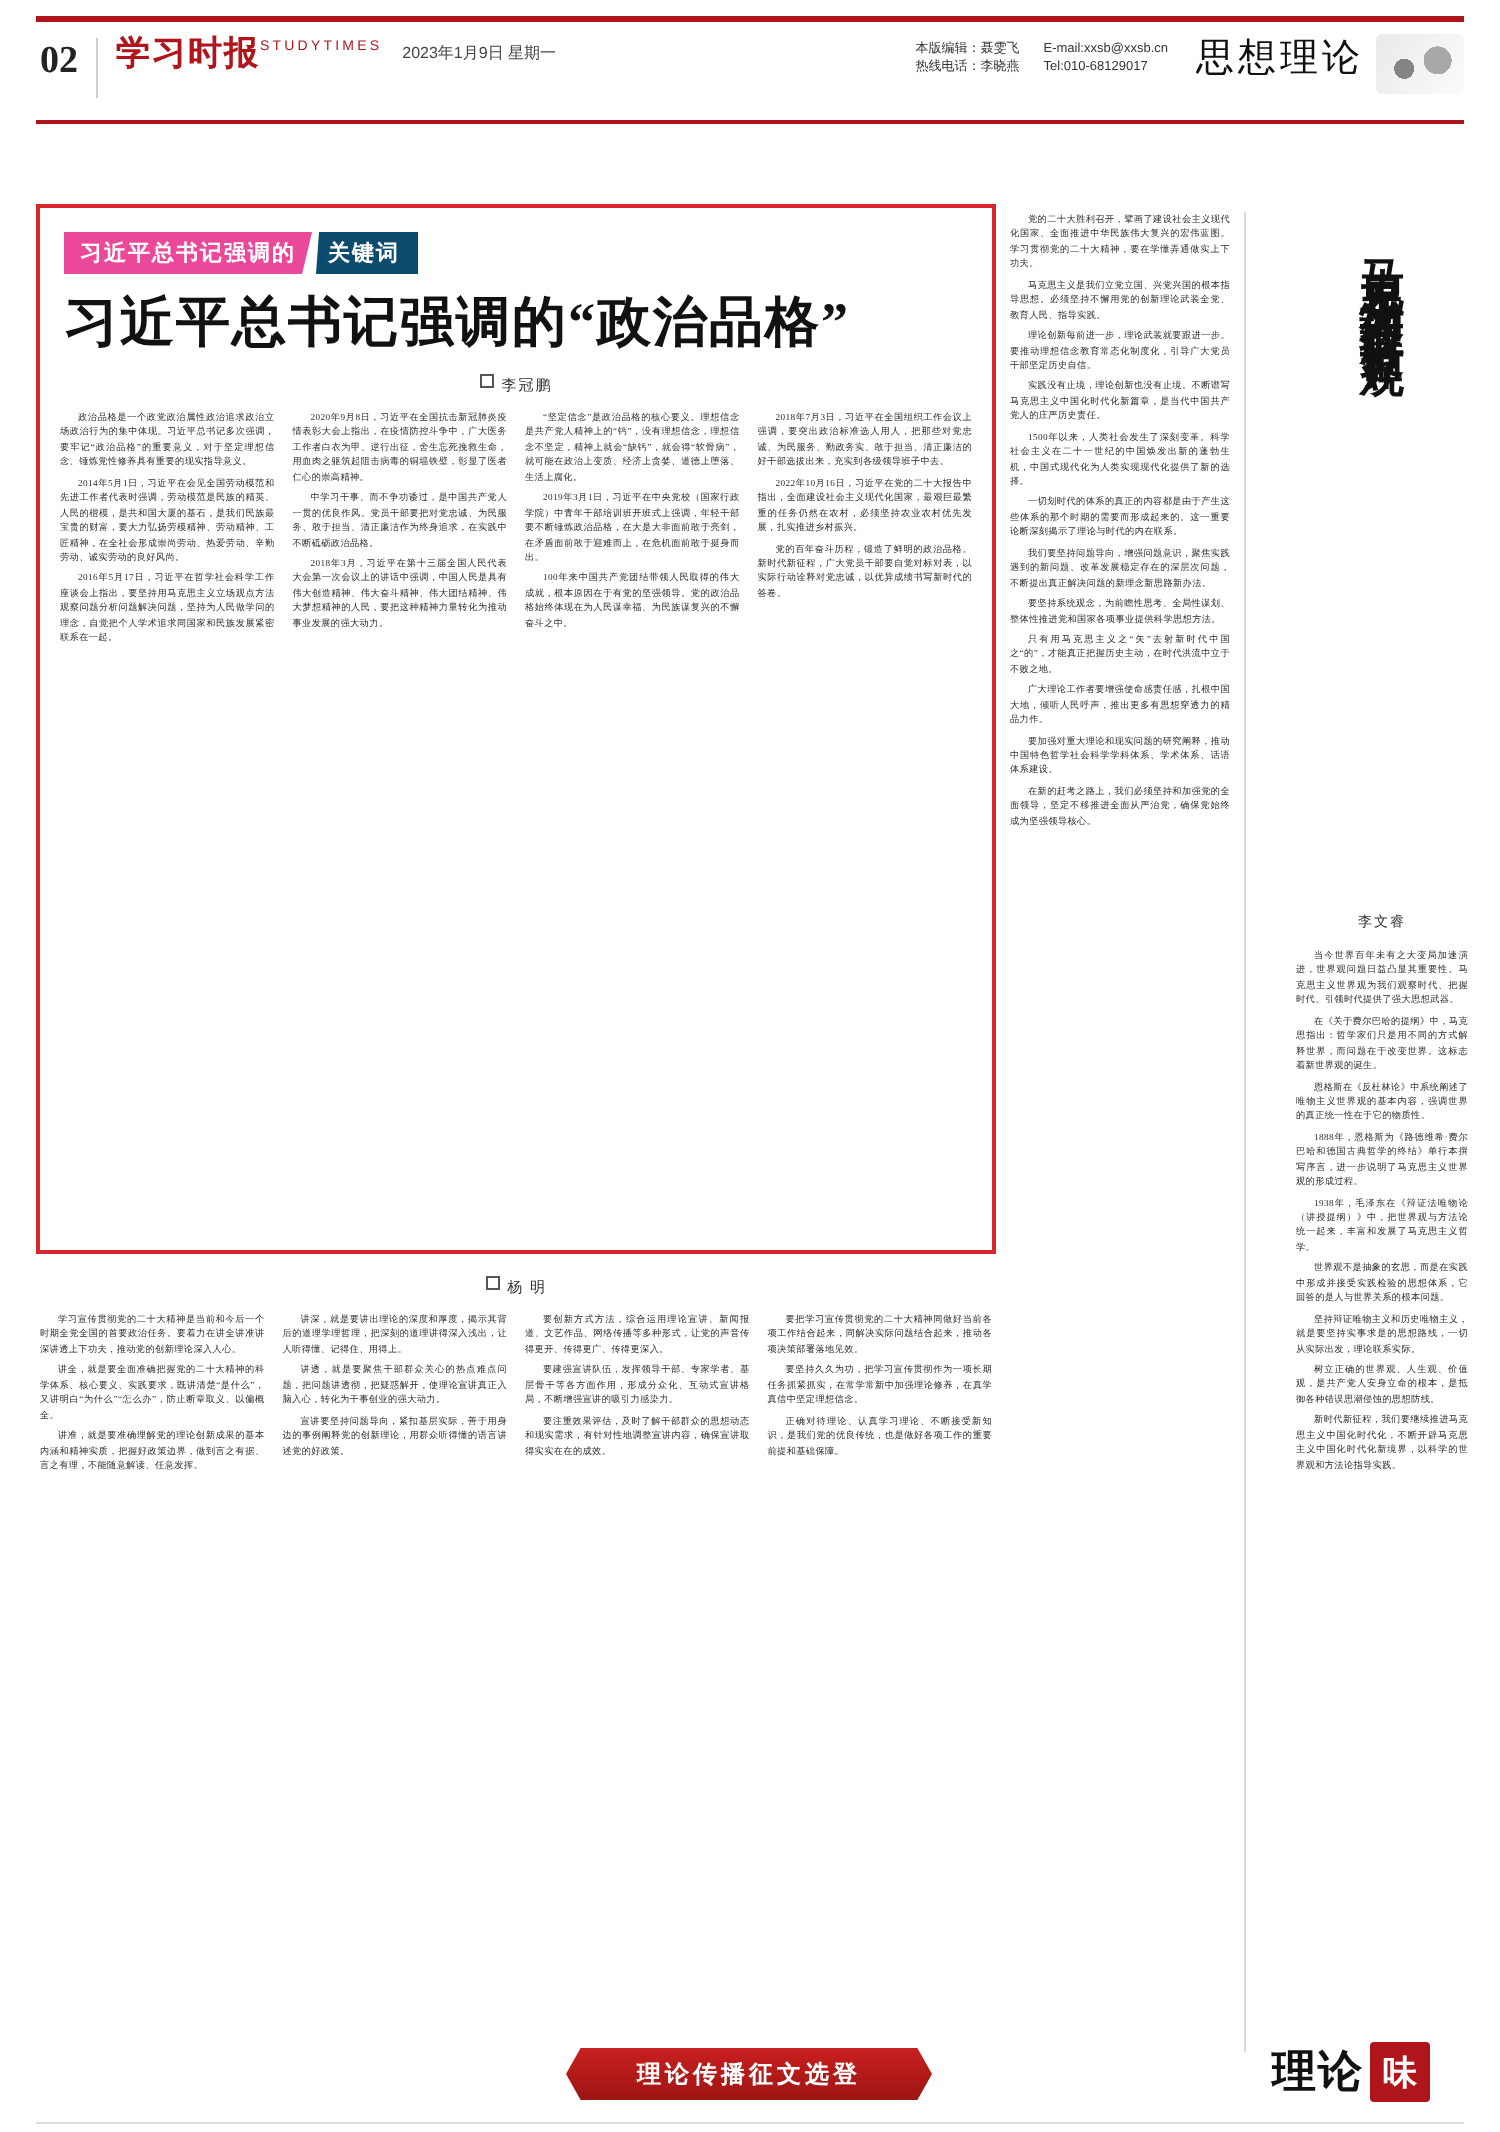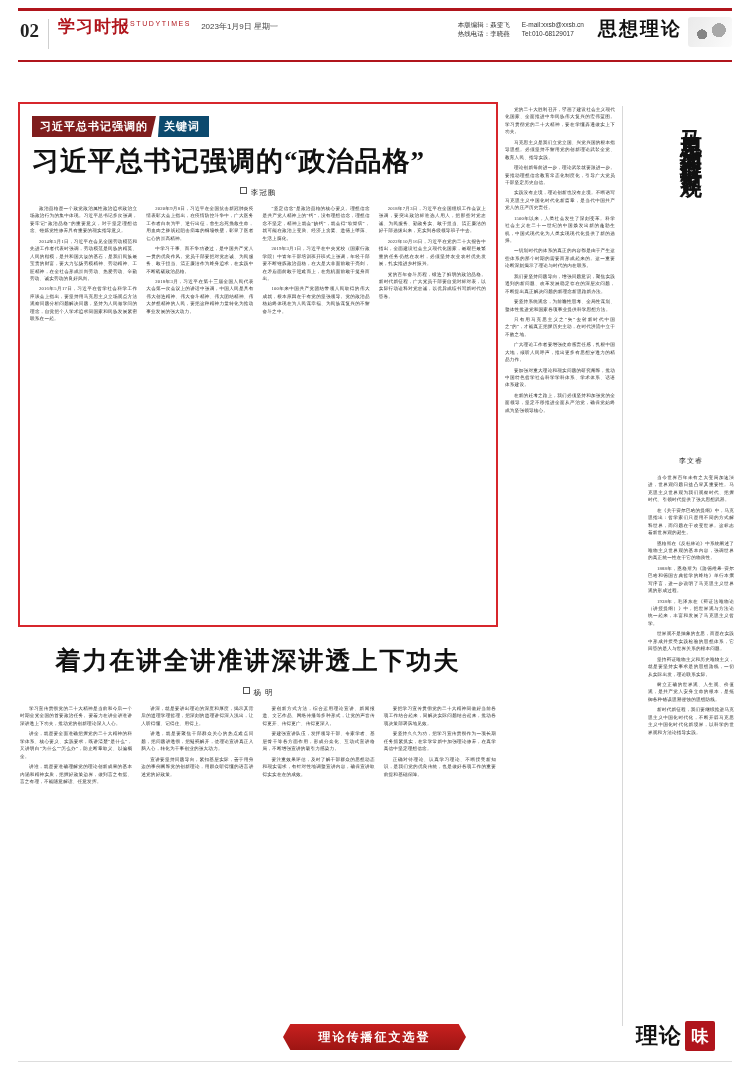--- a/index.html
+++ b/index.html
@@ -47,21 +47,21 @@
     font-size:8px;color:#444;margin-left:10px;margin-top:7px;
     font-family:"Liberation Sans",sans-serif;
   }
   .mh-contact{
     margin-left:auto;display:flex;gap:12px;margin-top:6px;
     font-family:"Liberation Sans",sans-serif;font-size:6.5px;color:#333;line-height:1.45;
   }
   .mh-contact .col{white-space:nowrap;}
   .mh-section{
     margin-left:14px;margin-top:2px;
-    font-size:19px;font-weight:bold;color:#111;letter-spacing:2px;
+    font-size:19px;font-weight:normal;color:#111;letter-spacing:2px;
     font-family:"Liberation Serif",serif;
   }
   .mh-orn{
     width:44px;height:30px;margin-left:6px;margin-top:3px;
     background:
       radial-gradient(circle at 32% 58%, #6f6f6f 0 5px, transparent 5px),
       radial-gradient(circle at 70% 44%, #9a9a9a 0 7px, transparent 7px),
       linear-gradient(120deg,#e6e6e6,#fbfbfb);
     border-radius:3px;opacity:.85;
   }
@@ -79,21 +79,21 @@
 
   
   .feature{
     position:absolute;left:18px;top:88px;width:480px;height:525px;
     border:2px solid #d7262c;box-sizing:border-box;padding:8px 10px 6px 10px;
   }
   .kicker{
     display:flex;align-items:center;gap:0;margin:4px 0 6px 2px;
   }
   .kicker .k1{
-    background:#7f1d1d;color:#fff;font-weight:bold;
+    background:#ec4899;color:#fff;font-weight:bold;
     font-size:11px;padding:3px 8px;letter-spacing:1px;
     font-family:Liberation Serif, serif;
     clip-path:polygon(0 0,100% 0,96% 100%,0 100%);
   }
   .kicker .k2{
     background:#0c4a6e;color:#fff;font-weight:bold;
     font-size:11px;padding:3px 9px 3px 6px;letter-spacing:1px;
     font-family:"Liberation Serif",serif;
     margin-left:2px;
     clip-path:polygon(3% 0,100% 0,100% 100%,0 100%);
@@ -225,21 +225,20 @@
       </div>
       <div class="col-text">
         <p>2018年7月3日，习近平在全国组织工作会议上强调，要突出政治标准选人用人，把那些对党忠诚、为民服务、勤政务实、敢于担当、清正廉洁的好干部选拔出来，充实到各级领导班子中去。</p>
         <p>2022年10月16日，习近平在党的二十大报告中指出，全面建设社会主义现代化国家，最艰巨最繁重的任务仍然在农村，必须坚持农业农村优先发展，扎实推进乡村振兴。</p>
         <p>党的百年奋斗历程，锻造了鲜明的政治品格。新时代新征程，广大党员干部要自觉对标对表，以实际行动诠释对党忠诚，以优异成绩书写新时代的答卷。</p>
       </div>
     </div>
   </div>
 
   <div class="feature2">
-    <div class="t">着力在讲全讲准讲深讲透上下功夫</div>
     <div class="byline">
       <span class="sq"></span><span>杨 明</span>
     </div>
     <div class="cols">
       <div class="col-text">
         <p>学习宣传贯彻党的二十大精神是当前和今后一个时期全党全国的首要政治任务。要着力在讲全讲准讲深讲透上下功夫，推动党的创新理论深入人心。</p>
         <p>讲全，就是要全面准确把握党的二十大精神的科学体系、核心要义、实践要求，既讲清楚“是什么”，又讲明白“为什么”“怎么办”，防止断章取义、以偏概全。</p>
         <p>讲准，就是要准确理解党的理论创新成果的基本内涵和精神实质，把握好政策边界，做到言之有据、言之有理，不能随意解读、任意发挥。</p>
       </div>
       <div class="col-text">

